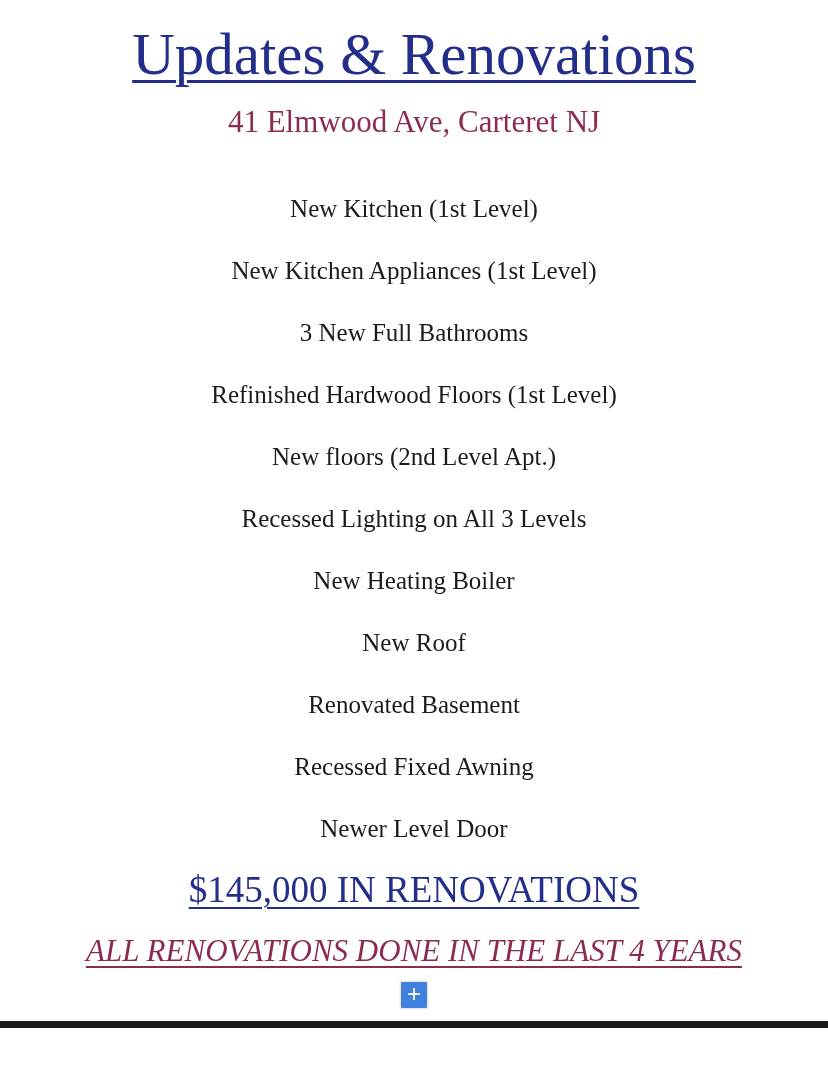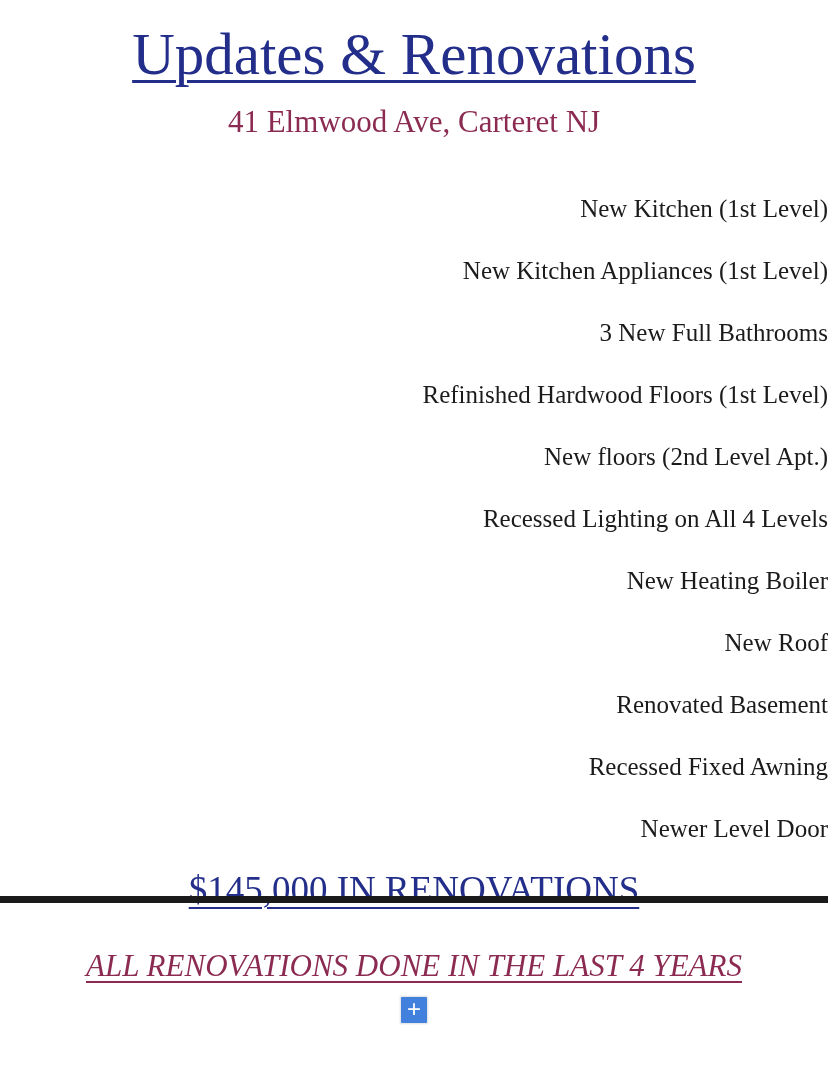--- a/index.html
+++ b/index.html
@@ -6,21 +6,21 @@
   html, body {
     width: 828px;
     height: 1070px;
     background: #ffffff;
     font-family: "Liberation Serif", "DejaVu Serif", serif;
     overflow: hidden;
     position: relative;
   }
   .page {
     width: 828px;
-    height: 903px;
+    height: 1028px;
     position: relative;
     text-align: center;
   }
   .doc-title {
     padding-top: 22px;
     font-size: 59px;
     font-weight: 400;
     color: #232e8a;
     text-decoration: underline;
     text-underline-offset: 6px;
@@ -35,32 +35,31 @@
   }
   .item-list {
     margin-top: 38px;
     list-style: none;
   }
   .item-list li {
     font-size: 25px;
     color: #1b1b1b;
     height: 62px;
     line-height: 62px;
-    text-align: right;
   }
   .total-line {
     margin-top: 8px;
     font-size: 37px;
     color: #232e8a;
     text-decoration: underline;
     text-underline-offset: 5px;
     text-decoration-thickness: 2px;
   }
   .footer-line {
-    margin-top: 37px;
+    margin-top: 22px;
     font-size: 31px;
     font-style: italic;
     color: #8c2b52;
     text-decoration: underline;
     text-underline-offset: 5px;
     text-decoration-thickness: 2px;
   }
   .add-button {
     display: inline-flex;
     align-items: center;
@@ -99,21 +98,21 @@
   <div class="doc-title">Updates &amp; Renovations</div>
 
   <div class="doc-subtitle">41 Elmwood Ave, Carteret NJ</div>
 
   <ul class="item-list">
     <li>New Kitchen (1st Level)</li>
     <li>New Kitchen Appliances (1st Level)</li>
     <li>3 New Full Bathrooms</li>
     <li>Refinished Hardwood Floors (1st Level)</li>
     <li>New floors (2nd Level Apt.)</li>
-    <li>Recessed Lighting on All 4 Levels</li>
+    <li>Recessed Lighting on All 3 Levels</li>
     <li>New Heating Boiler</li>
     <li>New Roof</li>
     <li>Renovated Basement</li>
     <li>Recessed Fixed Awning</li>
     <li>Newer Level Door</li>
   </ul>
 
   <div class="total-line">$145,000 IN RENOVATIONS</div>
 
   <div class="footer-line">ALL RENOVATIONS DONE IN THE LAST 4 YEARS</div>

